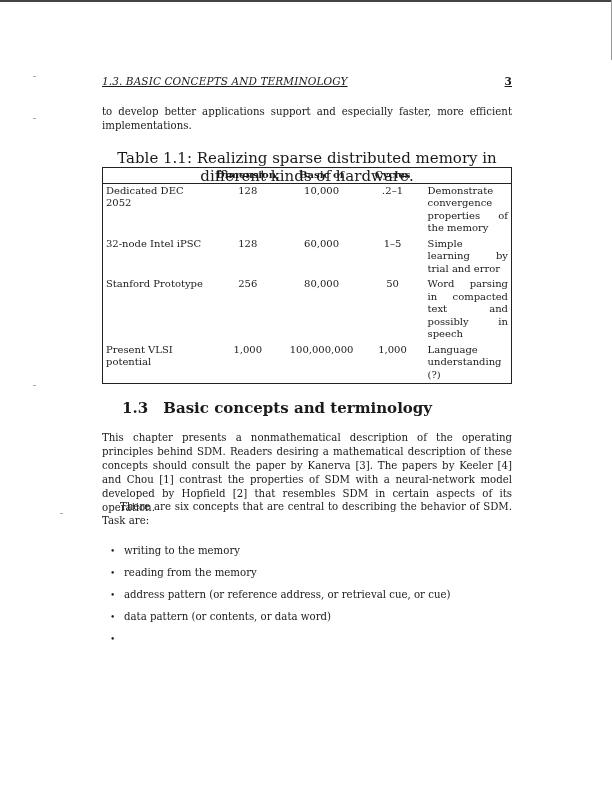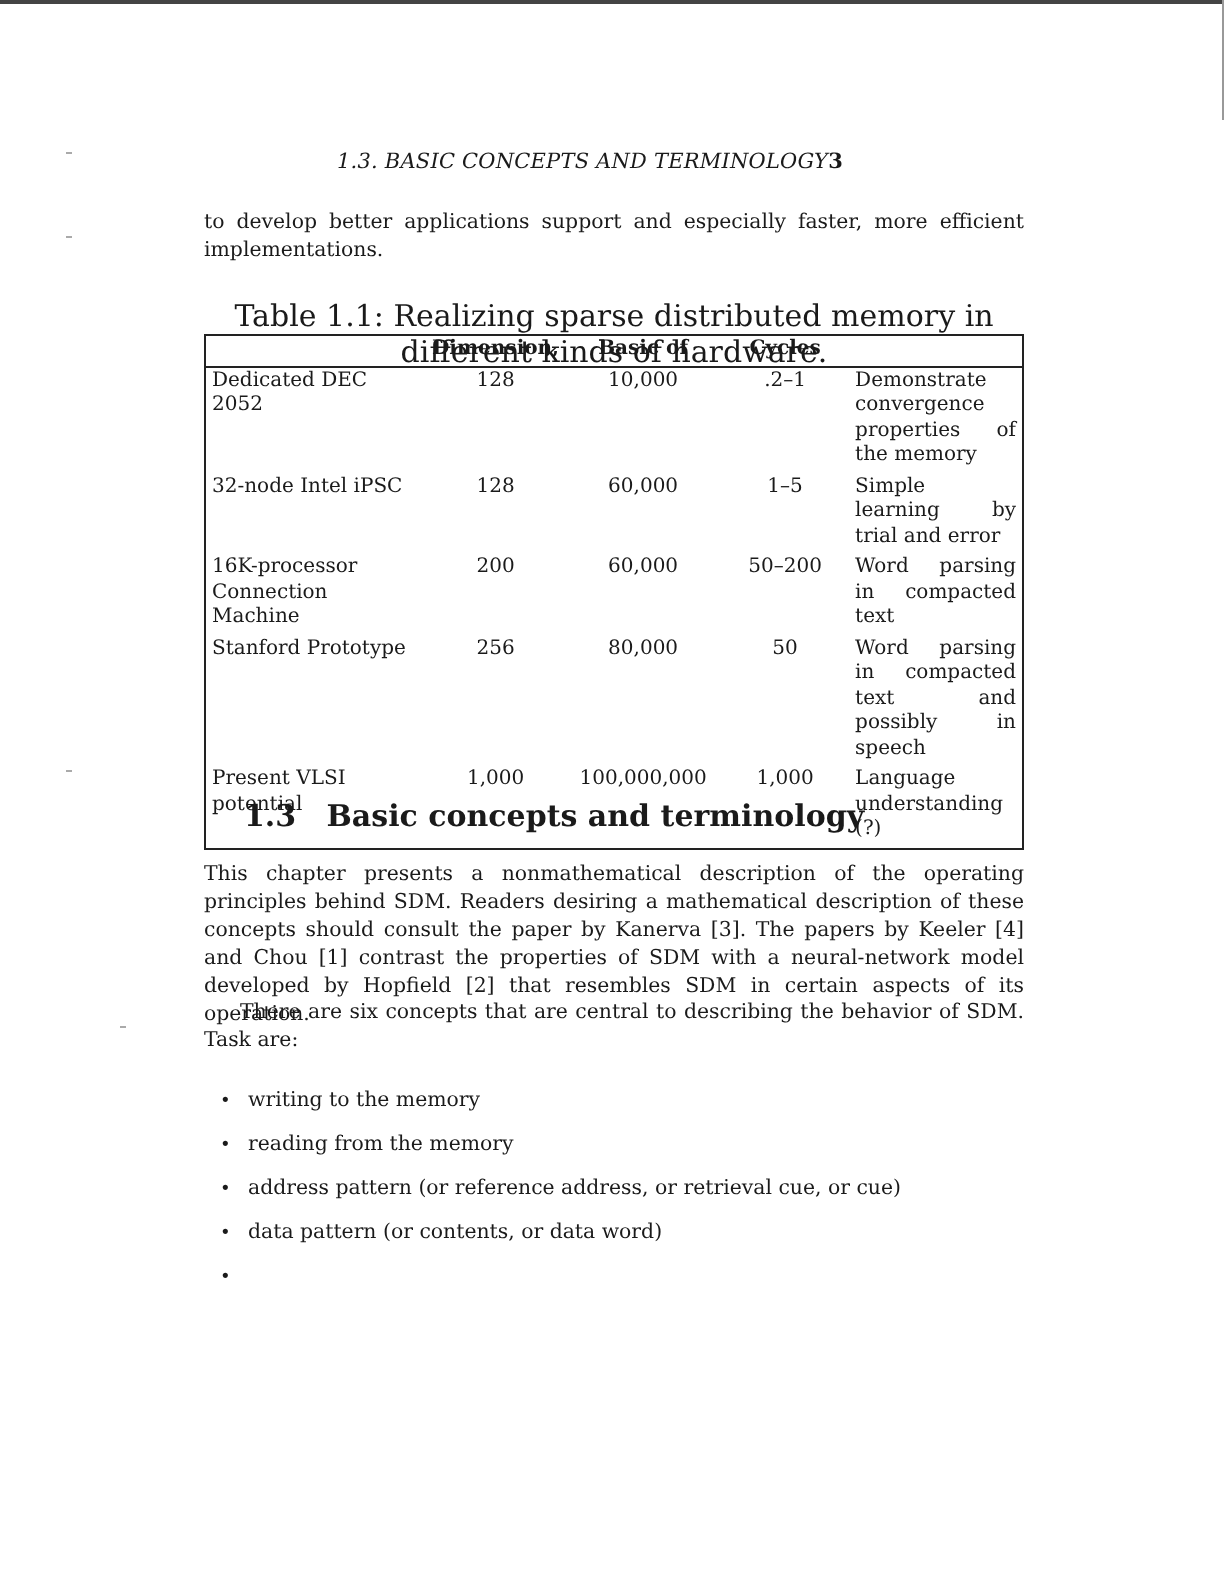--- a/index.html
+++ b/index.html
@@ -5,23 +5,23 @@
   html, body { margin: 0; padding: 0; background: #ffffff; }
   body {
     width: 612px; height: 791px; position: relative; overflow: hidden;
     font-family: "DejaVu Serif", "Liberation Serif", serif;
     color: #1a1a1a;
   }
   .top-edge { position: absolute; left: 0; top: 0; width: 612px; height: 2px; background: #444; }
   .right-edge { position: absolute; right: 0; top: 0; width: 1px; height: 60px; background: #999; }
 
   .running-head {
-    position: absolute; left: 90px; top: 75px; width: 410px;
+    position: absolute; left: 102px; top: 75px; width: 410px;
     font-size: 10.5px; font-style: italic; letter-spacing: 0.1px;
-    display: flex; justify-content: center;
+    display: flex; justify-content: space-between; text-decoration: underline;
   }
   .running-head .pg { font-style: normal; font-weight: bold; }
 
   .para {
     position: absolute; left: 102px; width: 410px;
     font-size: 10.2px; line-height: 14px; text-align: justify;
   }
   .p-intro { top: 105px; }
 
   .caption {
@@ -101,27 +101,20 @@
       <td class="c-task">Demonstrate convergence properties of the memory</td>
     </tr>
     <tr>
       <td class="c-hw">32-node Intel iPSC</td>
       <td class="c-dim">128</td>
       <td class="c-loc">60,000</td>
       <td class="c-cyc">1–5</td>
       <td class="c-task">Simple learning by trial and error</td>
     </tr>
     <tr>
-      <td class="c-hw">16K-processor Connection Machine</td>
-      <td class="c-dim">200</td>
-      <td class="c-loc">60,000</td>
-      <td class="c-cyc">50–200</td>
-      <td class="c-task">Word parsing in compacted text</td>
-    </tr>
-    <tr>
       <td class="c-hw">Stanford Prototype</td>
       <td class="c-dim">256</td>
       <td class="c-loc">80,000</td>
       <td class="c-cyc">50</td>
       <td class="c-task">Word parsing in compacted text and possibly in speech</td>
     </tr>
     <tr>
       <td class="c-hw">Present VLSI potential</td>
       <td class="c-dim">1,000</td>
       <td class="c-loc">100,000,000</td>

